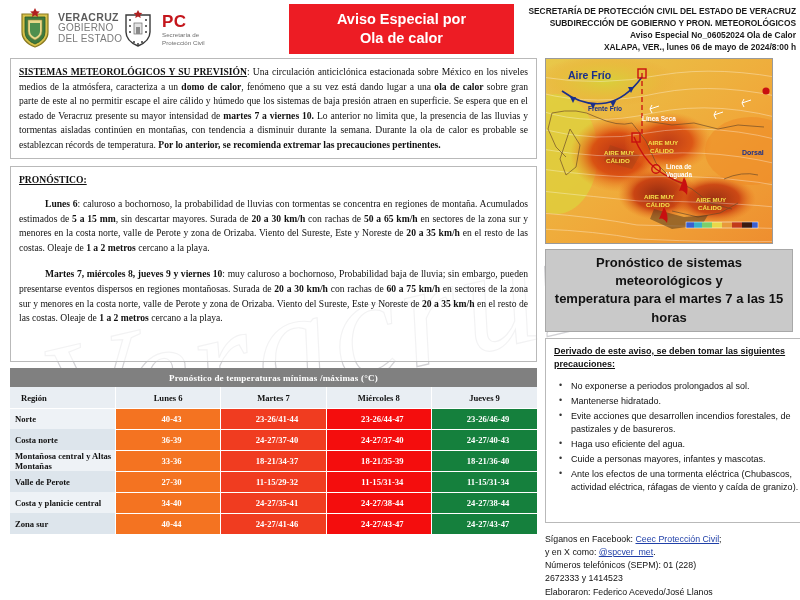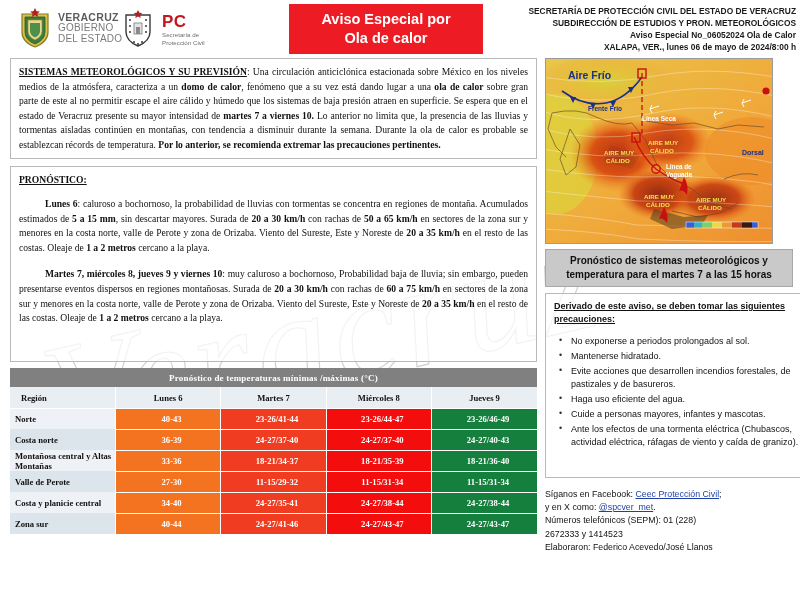--- a/index.html
+++ b/index.html
@@ -79,21 +79,21 @@
     font-size: 17px; font-weight: bold; color: #c4161c;
     line-height: 1; letter-spacing: .5px;
   }
   #pc-words .pc-sub {
     font-size: 6.2px; color: #6e6e6e; line-height: 1.25; margin-top: 1px;
   }
 
   #title-banner {
     position: absolute;
     left: 289px; top: 4px;
-    width: 194px; height: 50px;
+    width: 225px; height: 50px;
     background: #ed1c24;
     color: #ffffff;
     display: flex;
     flex-direction: column;
     align-items: center;
     justify-content: center;
     font-size: 14.5px;
     font-weight: bold;
     line-height: 1.32;
     text-align: center;
@@ -233,21 +233,21 @@
     background: #e8a13a;
   }
   #map-frame svg { display: block; }
 
   #map-caption {
     margin-top: 5px;
     width: 248px;
     background: #c9c9c9;
     border: 1px solid #a8a8a8;
     text-align: center;
-    font-size: 10px;
+    font-size: 13px;
     font-weight: bold;
     line-height: 1.4;
     padding: 4px 4px;
     color: #111;
   }
 
   #precautions-box {
     margin-top: 6px;
     width: 272px;
     min-height: 185px;
@@ -345,21 +345,21 @@
     </div>
   </div>
 
   <div id="title-banner">
     <div>Aviso Especial por</div>
     <div>Ola de calor</div>
   </div>
 
   <div id="org-block">
     <div>SECRETARÍA DE PROTECCIÓN CIVIL  DEL ESTADO DE VERACRUZ</div>
-    <div>SUBDIRECCIÓN DE ESTUDIOS Y PRON. METEOROLÓGICOS</div>
+    <div>SUBDIRECCIÓN DE GOBIERNO Y PRON. METEOROLÓGICOS</div>
     <div>Aviso Especial No_06052024 Ola de Calor</div>
     <div>XALAPA, VER., lunes 06 de mayo de 2024/8:00 h</div>
   </div>
 </div>
 
 <div id="main">
 
   <div id="col-left">
 
     <div class="box" id="systems-box">

